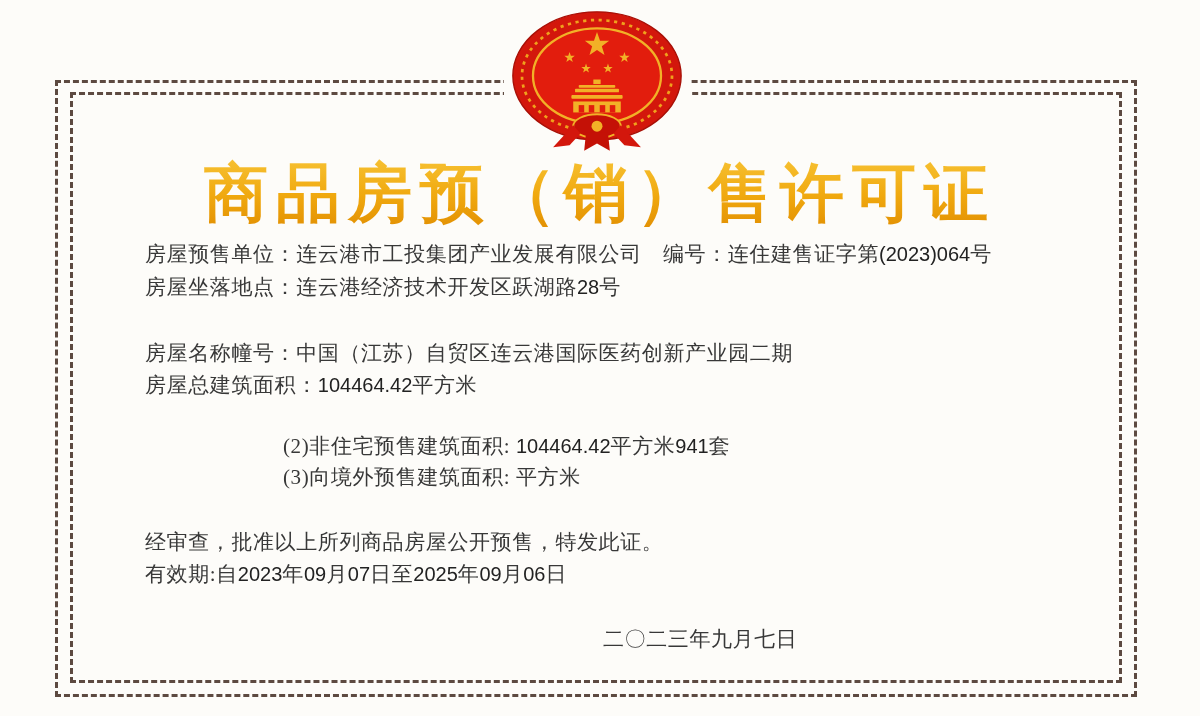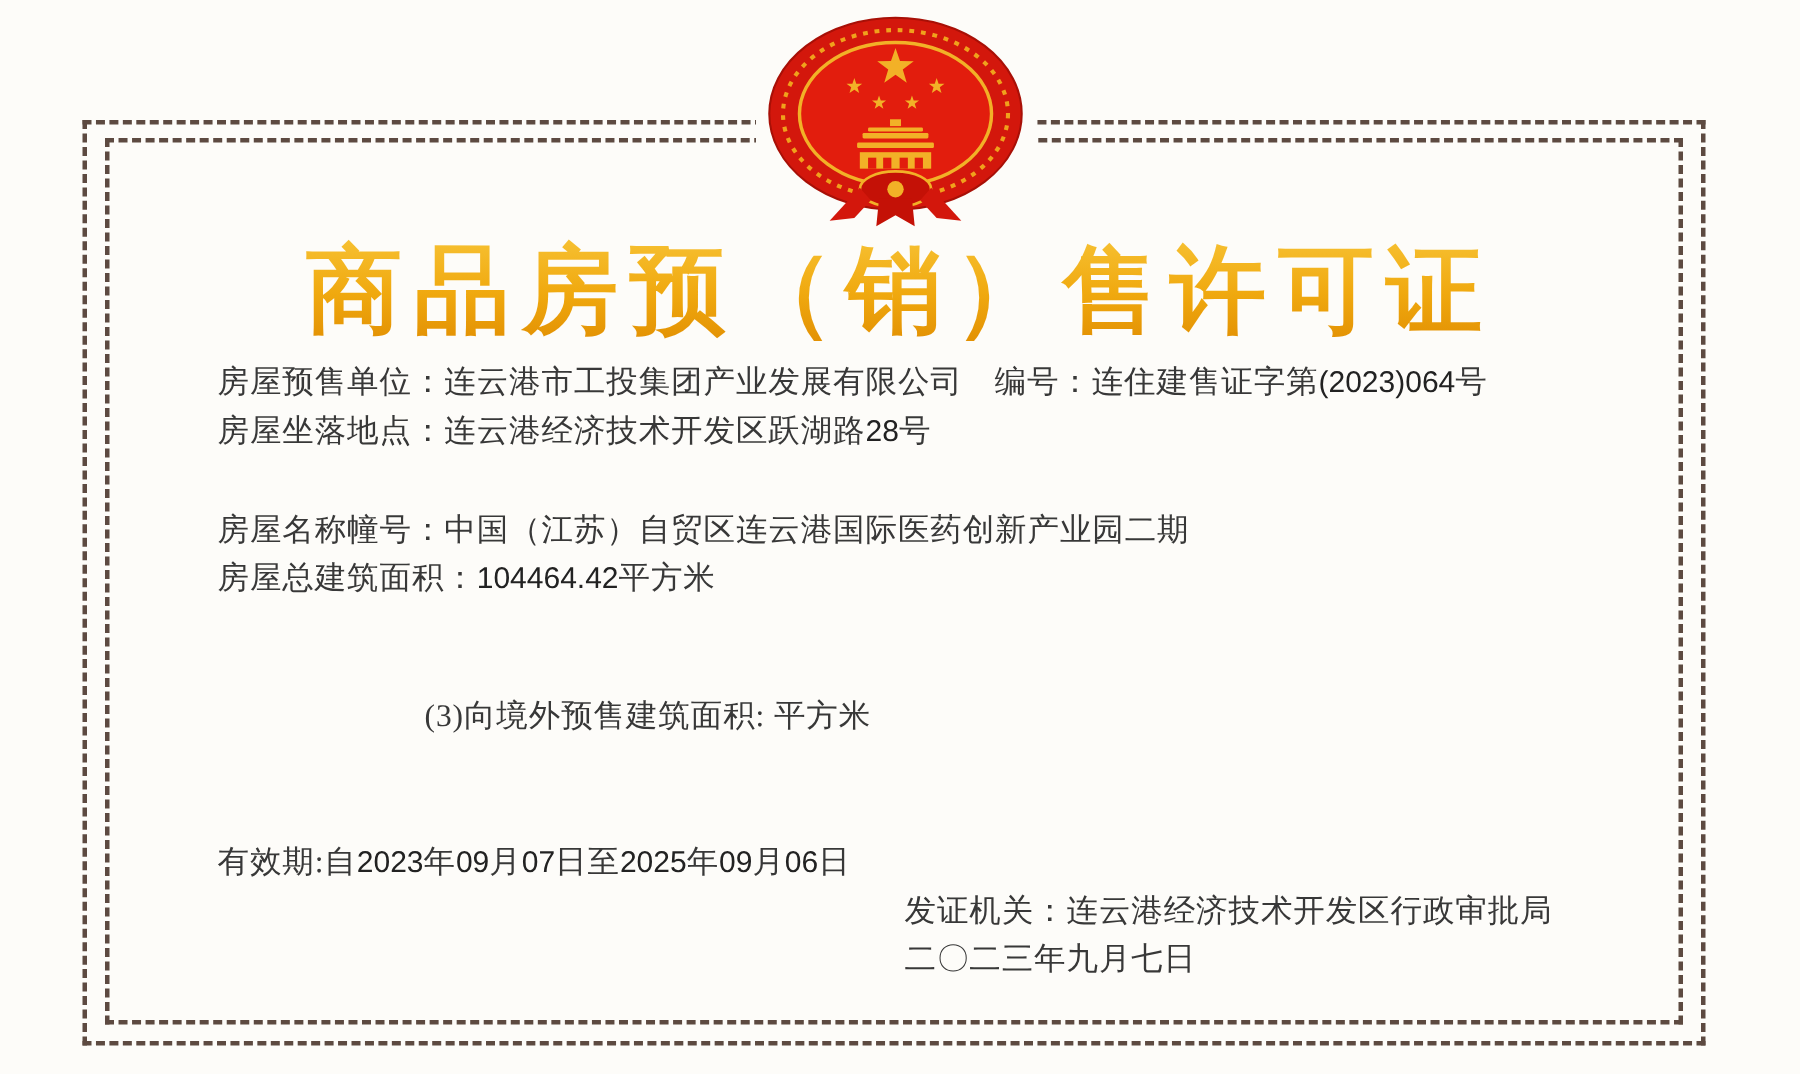--- a/index.html
+++ b/index.html
@@ -104,18 +104,19 @@
     </svg>
   </div>
 
   <h1 class="title">商品房预（销）售许可证</h1>
 
   <div class="ln" id="ln-presale-unit"><span>房屋预售单位：连云港市工投集团产业发展有限公司</span></div>
   <div class="ln" id="ln-serial"><span>编号：连住建售证字第</span><span class="num">(2023)064</span><span>号</span></div>
   <div class="ln" id="ln-location"><span>房屋坐落地点：连云港经济技术开发区跃湖路</span><span class="num">28</span><span>号</span></div>
   <div class="ln" id="ln-name-no"><span>房屋名称幢号：中国（江苏）自贸区连云港国际医药创新产业园二期</span></div>
   <div class="ln" id="ln-total-area"><span>房屋总建筑面积：</span><span class="num">104464.42</span><span>平方米</span></div>
+  <div class="ln" id="ln-sub2"><span>(2)非住宅预售建筑面积: </span><span class="num">104464.42</span><span>平方米</span><span class="num">941</span><span>套</span></div>
   <div class="ln" id="ln-sub3"><span>(3)向境外预售建筑面积: 平方米</span></div>
+  <div class="ln" id="ln-approval"><span>经审查，批准以上所列商品房屋公开预售，特发此证。</span></div>
   <div class="ln" id="ln-validity"><span>有效期:自</span><span class="num">2023</span><span>年</span><span class="num">09</span><span>月</span><span class="num">07</span><span>日至</span><span class="num">2025</span><span>年</span><span class="num">09</span><span>月</span><span class="num">06</span><span>日</span></div>
-  <div class="ln" id="ln-issuer"><span>发证机关：连云港经济技术开发区行政审批局</span></div>
   <div class="ln" id="ln-issue-date"><span>二〇二三年九月七日</span></div>
 
 </div>
 
 </body></html>

